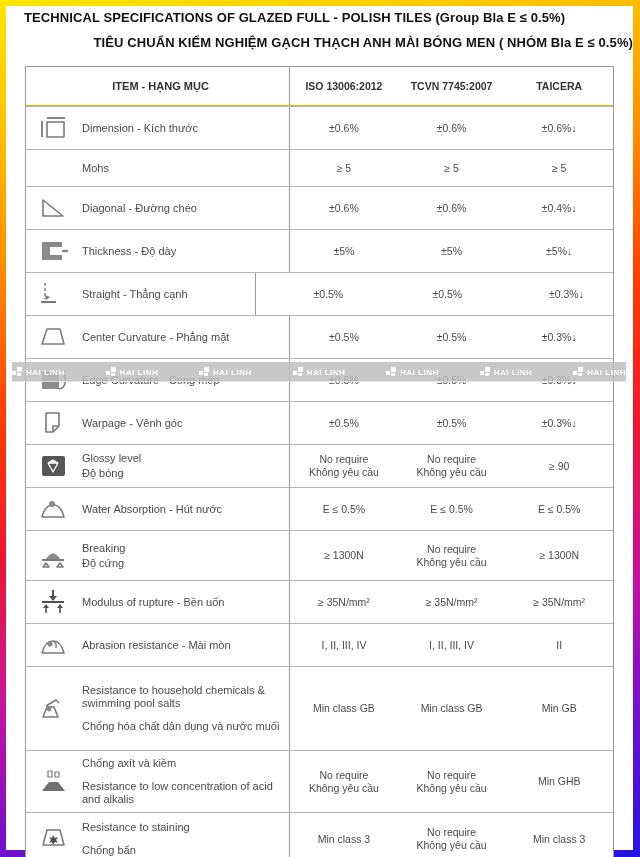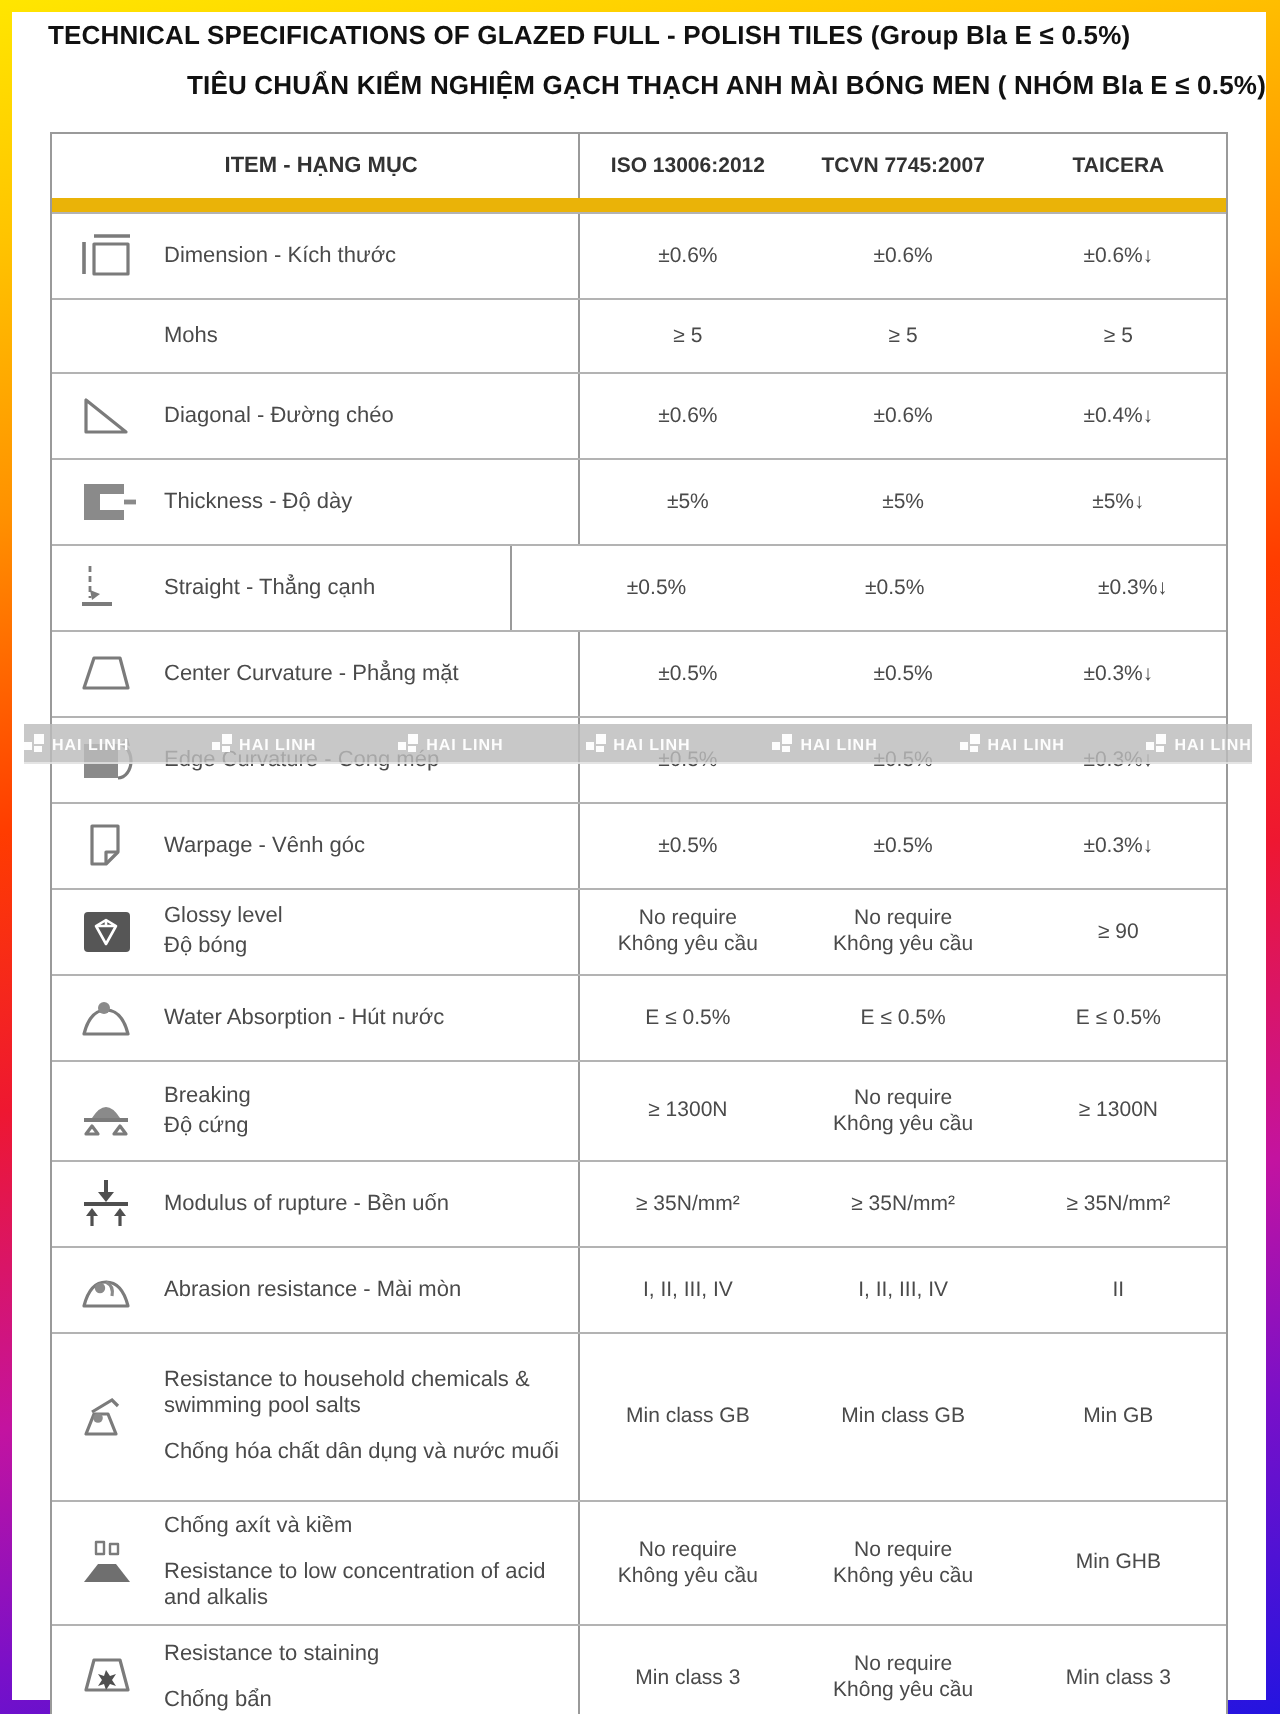--- a/index.html
+++ b/index.html
@@ -22,21 +22,21 @@
     font-size:13px; font-weight:bold; color:#111;
     padding:10px 0 0 18px; letter-spacing:0.1px;text-align:right;
   }
   .spec-table {
     position:absolute; left:19px; top:60px; width:589px;
     border:1px solid #9a9a9a; background:#fff;
     color:#4a4a4a;
   }
   .trow { display:flex; align-items:stretch; }
   .trow + .trow { border-top:1px solid #b3b3b3; }
-  .thead { border-bottom:7px solid #eab308; min-height:39px; }
+  .thead { border-bottom:1px solid #eab308; min-height:39px; }
   .cell { display:flex; align-items:center; }
   .item-cell {
     width:265px; border-right:1px solid #9a9a9a;
     padding:6px 6px 6px 12px;
   }
   .head-item { justify-content:center; font-weight:bold; font-size:11px; color:#333; }
   .val {
     width:108px; flex-direction:column; justify-content:center;
     text-align:center; font-size:10.5px; line-height:13px; padding:4px 2px;
   }

